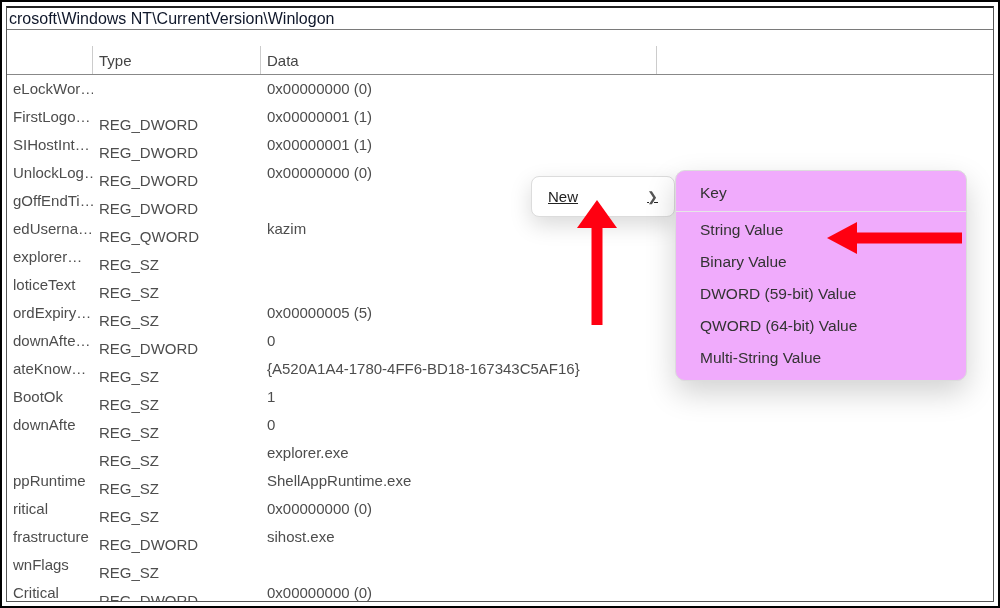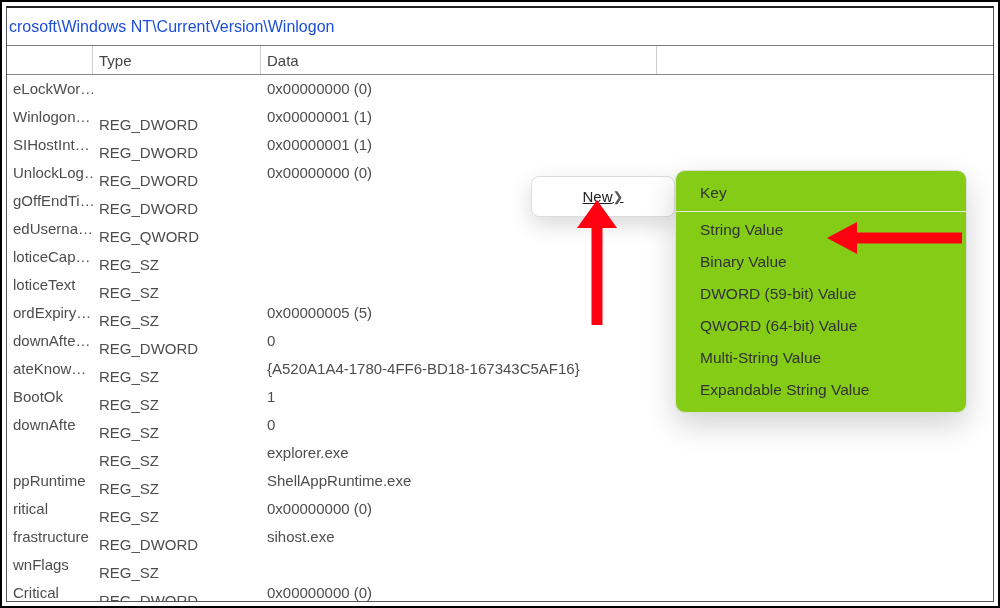--- a/index.html
+++ b/index.html
@@ -26,26 +26,26 @@
     top: 6px;
     bottom: 6px;
     border: 1px solid #555;
     border-top: 2px solid #222;
     box-sizing: border-box;
     overflow: hidden;
   }
   .address-bar {
     position: absolute;
     left: 0; right: 0; top: 0;
-    height: 38px;
+    height: 22px;
     display: flex;
     align-items: center;
     padding-left: 2px;
     font-size: 16px;
-    color: #1d4ed8;
+    color: #0f172a;
     border-bottom: 1px solid #7a7a7a;
     box-sizing: border-box;
   }
   .content {
     position: absolute;
     left: 0; right: 0; top: 38px; bottom: 0;
     overflow: hidden;
   }
   .cols-header {
     position: relative;
@@ -104,38 +104,38 @@
     background: #fff;
     border: 1px solid #dcdcdc;
     border-radius: 8px;
     box-shadow: 0 8px 22px rgba(0,0,0,0.15);
     padding: 4px;
     box-sizing: border-box;
   }
   .ctx1-item {
     display: flex;
     align-items: center;
-    justify-content: center;
+    justify-content: space-between;
     padding: 7px 12px;
     font-size: 15px;
     color: #222;
     text-decoration: underline;
   }
   .chevron {
     font-size: 13px;
     color: #555;
   }
 
   
   .ctx2 {
     position: absolute;
     left: 668px;
     top: 162px;
     width: 292px;
-    background: #84cc16;
+    background: #f0abfc;
     border: 1px solid #dcdcdc;
     border-radius: 10px;
     box-shadow: 0 12px 30px rgba(0,0,0,0.18);
     padding: 6px 0;
     box-sizing: border-box;
   }
   .ctx2-item {
     padding: 7px 24px;
     font-size: 15.5px;
     color: #333;
@@ -170,44 +170,45 @@
       <div class="col empty"></div>
     </div>
 
     <div class="rows" id="rows-container">
         <div class="row">
           <div class="c name">eLockWor…</div>
           <div class="c type">REG_DWORD</div>
           <div class="c data">0x00000000 (0)</div>
         </div>
         <div class="row">
-          <div class="c name">Winlogon…</div>
+          <div class="c name">FirstLogo…</div>
           <div class="c type">REG_DWORD</div>
           <div class="c data">0x00000001 (1)</div>
         </div>
         <div class="row">
           <div class="c name">SIHostInt…</div>
           <div class="c type">REG_DWORD</div>
           <div class="c data">0x00000001 (1)</div>
         </div>
         <div class="row">
           <div class="c name">UnlockLog…</div>
           <div class="c type">REG_DWORD</div>
           <div class="c data">0x00000000 (0)</div>
         </div>
         <div class="row">
           <div class="c name">gOffEndTi…</div>
           <div class="c type">REG_QWORD</div>
         </div>
         <div class="row">
           <div class="c name">edUserna…</div>
           <div class="c type">REG_SZ</div>
-        </div>
-        <div class="row">
-          <div class="c name">loticeCap…</div>
+          <div class="c data">kazim</div>
+        </div>
+        <div class="row">
+          <div class="c name">explorer…</div>
           <div class="c type">REG_SZ</div>
           <div class="c data"></div>
         </div>
         <div class="row">
           <div class="c name">loticeText</div>
           <div class="c type">REG_SZ</div>
           <div class="c data"></div>
         </div>
         <div class="row">
           <div class="c name">ordExpiry…</div>
@@ -274,21 +275,20 @@
   </div>
 
   <div class="ctx2">
     <div class="ctx2-item">Key</div>
     <div class="ctx2-sep"></div>
     <div class="ctx2-item">String Value</div>
     <div class="ctx2-item">Binary Value</div>
     <div class="ctx2-item">DWORD (59-bit) Value</div>
     <div class="ctx2-item">QWORD (64-bit) Value</div>
     <div class="ctx2-item">Multi-String Value</div>
-    <div class="ctx2-item">Expandable String Value</div>
   </div>
 
   <svg class="arrow-svg" style="left:560px; top:192px;" width="60" height="130">
     <defs>
       <marker id="ah1" markerWidth="12" markerHeight="12" refX="6" refY="2" orient="auto">
         <path d="M0,10 L6,0 L12,10 Z" fill="#f01"></path>
       </marker>
     </defs>
     <path d="M30,125 L30,18" stroke="#f01" stroke-width="11" fill="none"></path>
     <path d="M10,28 L30,0 L50,28 Z" fill="#f01"></path>

